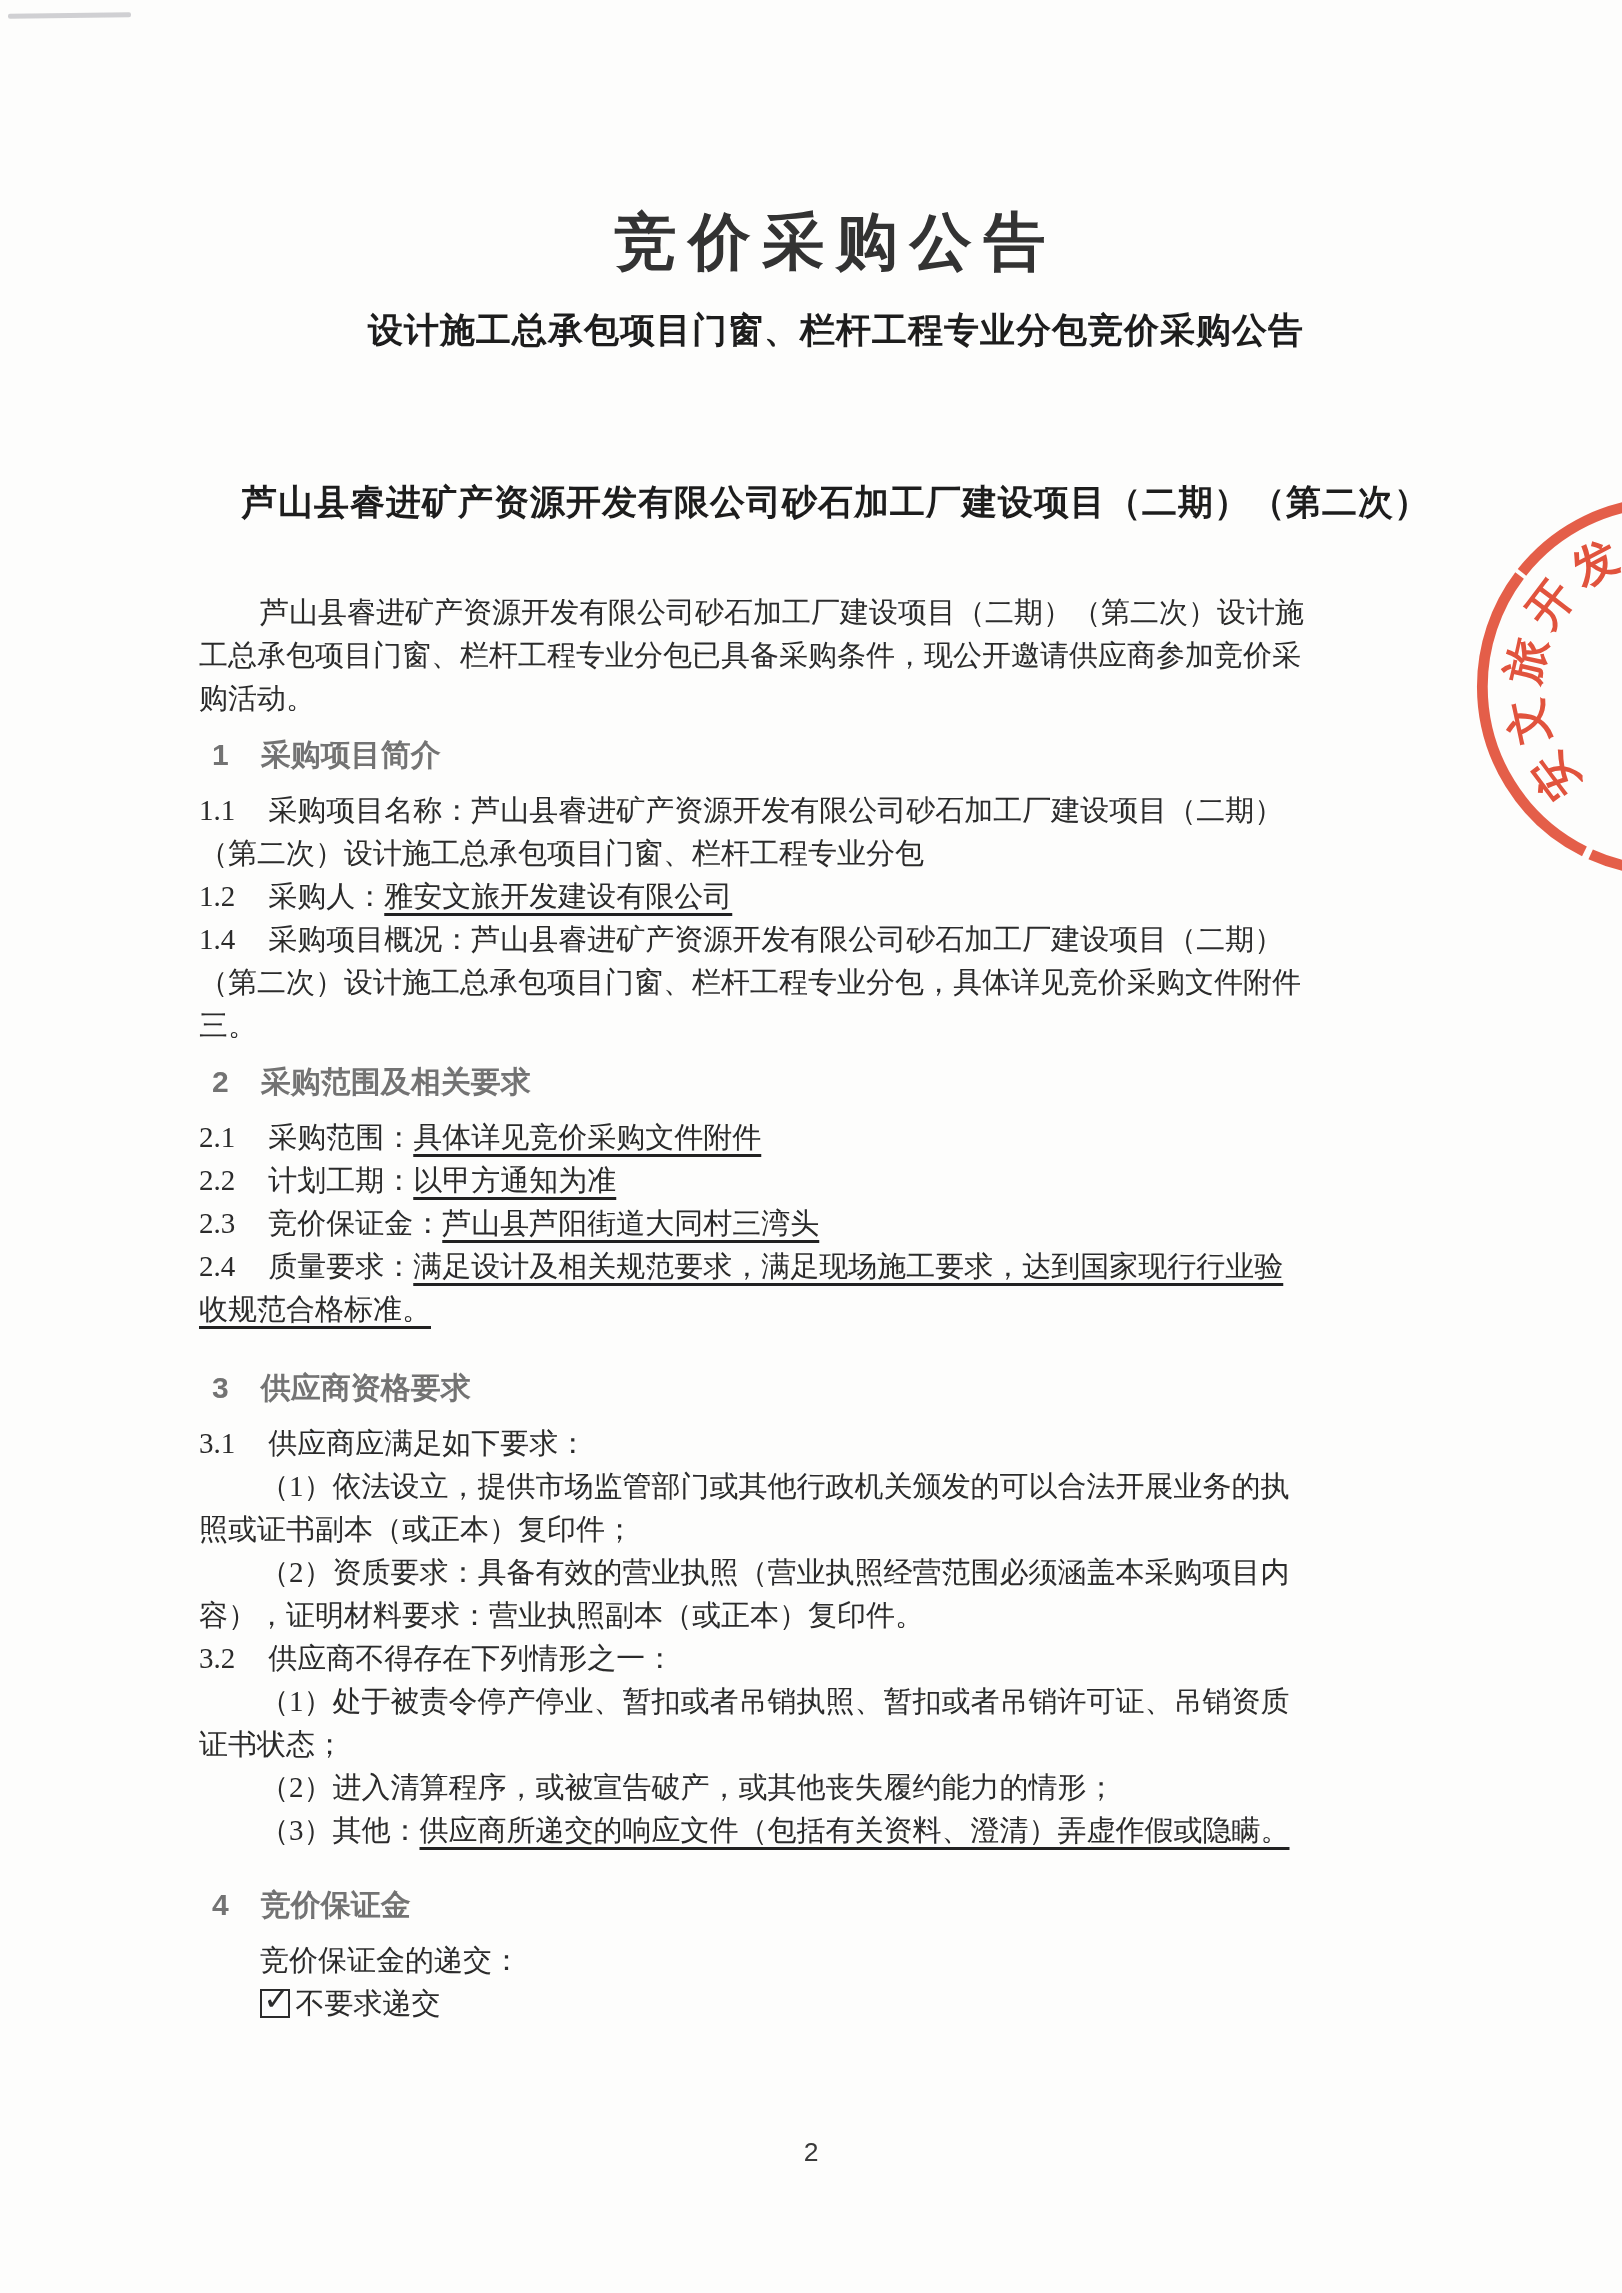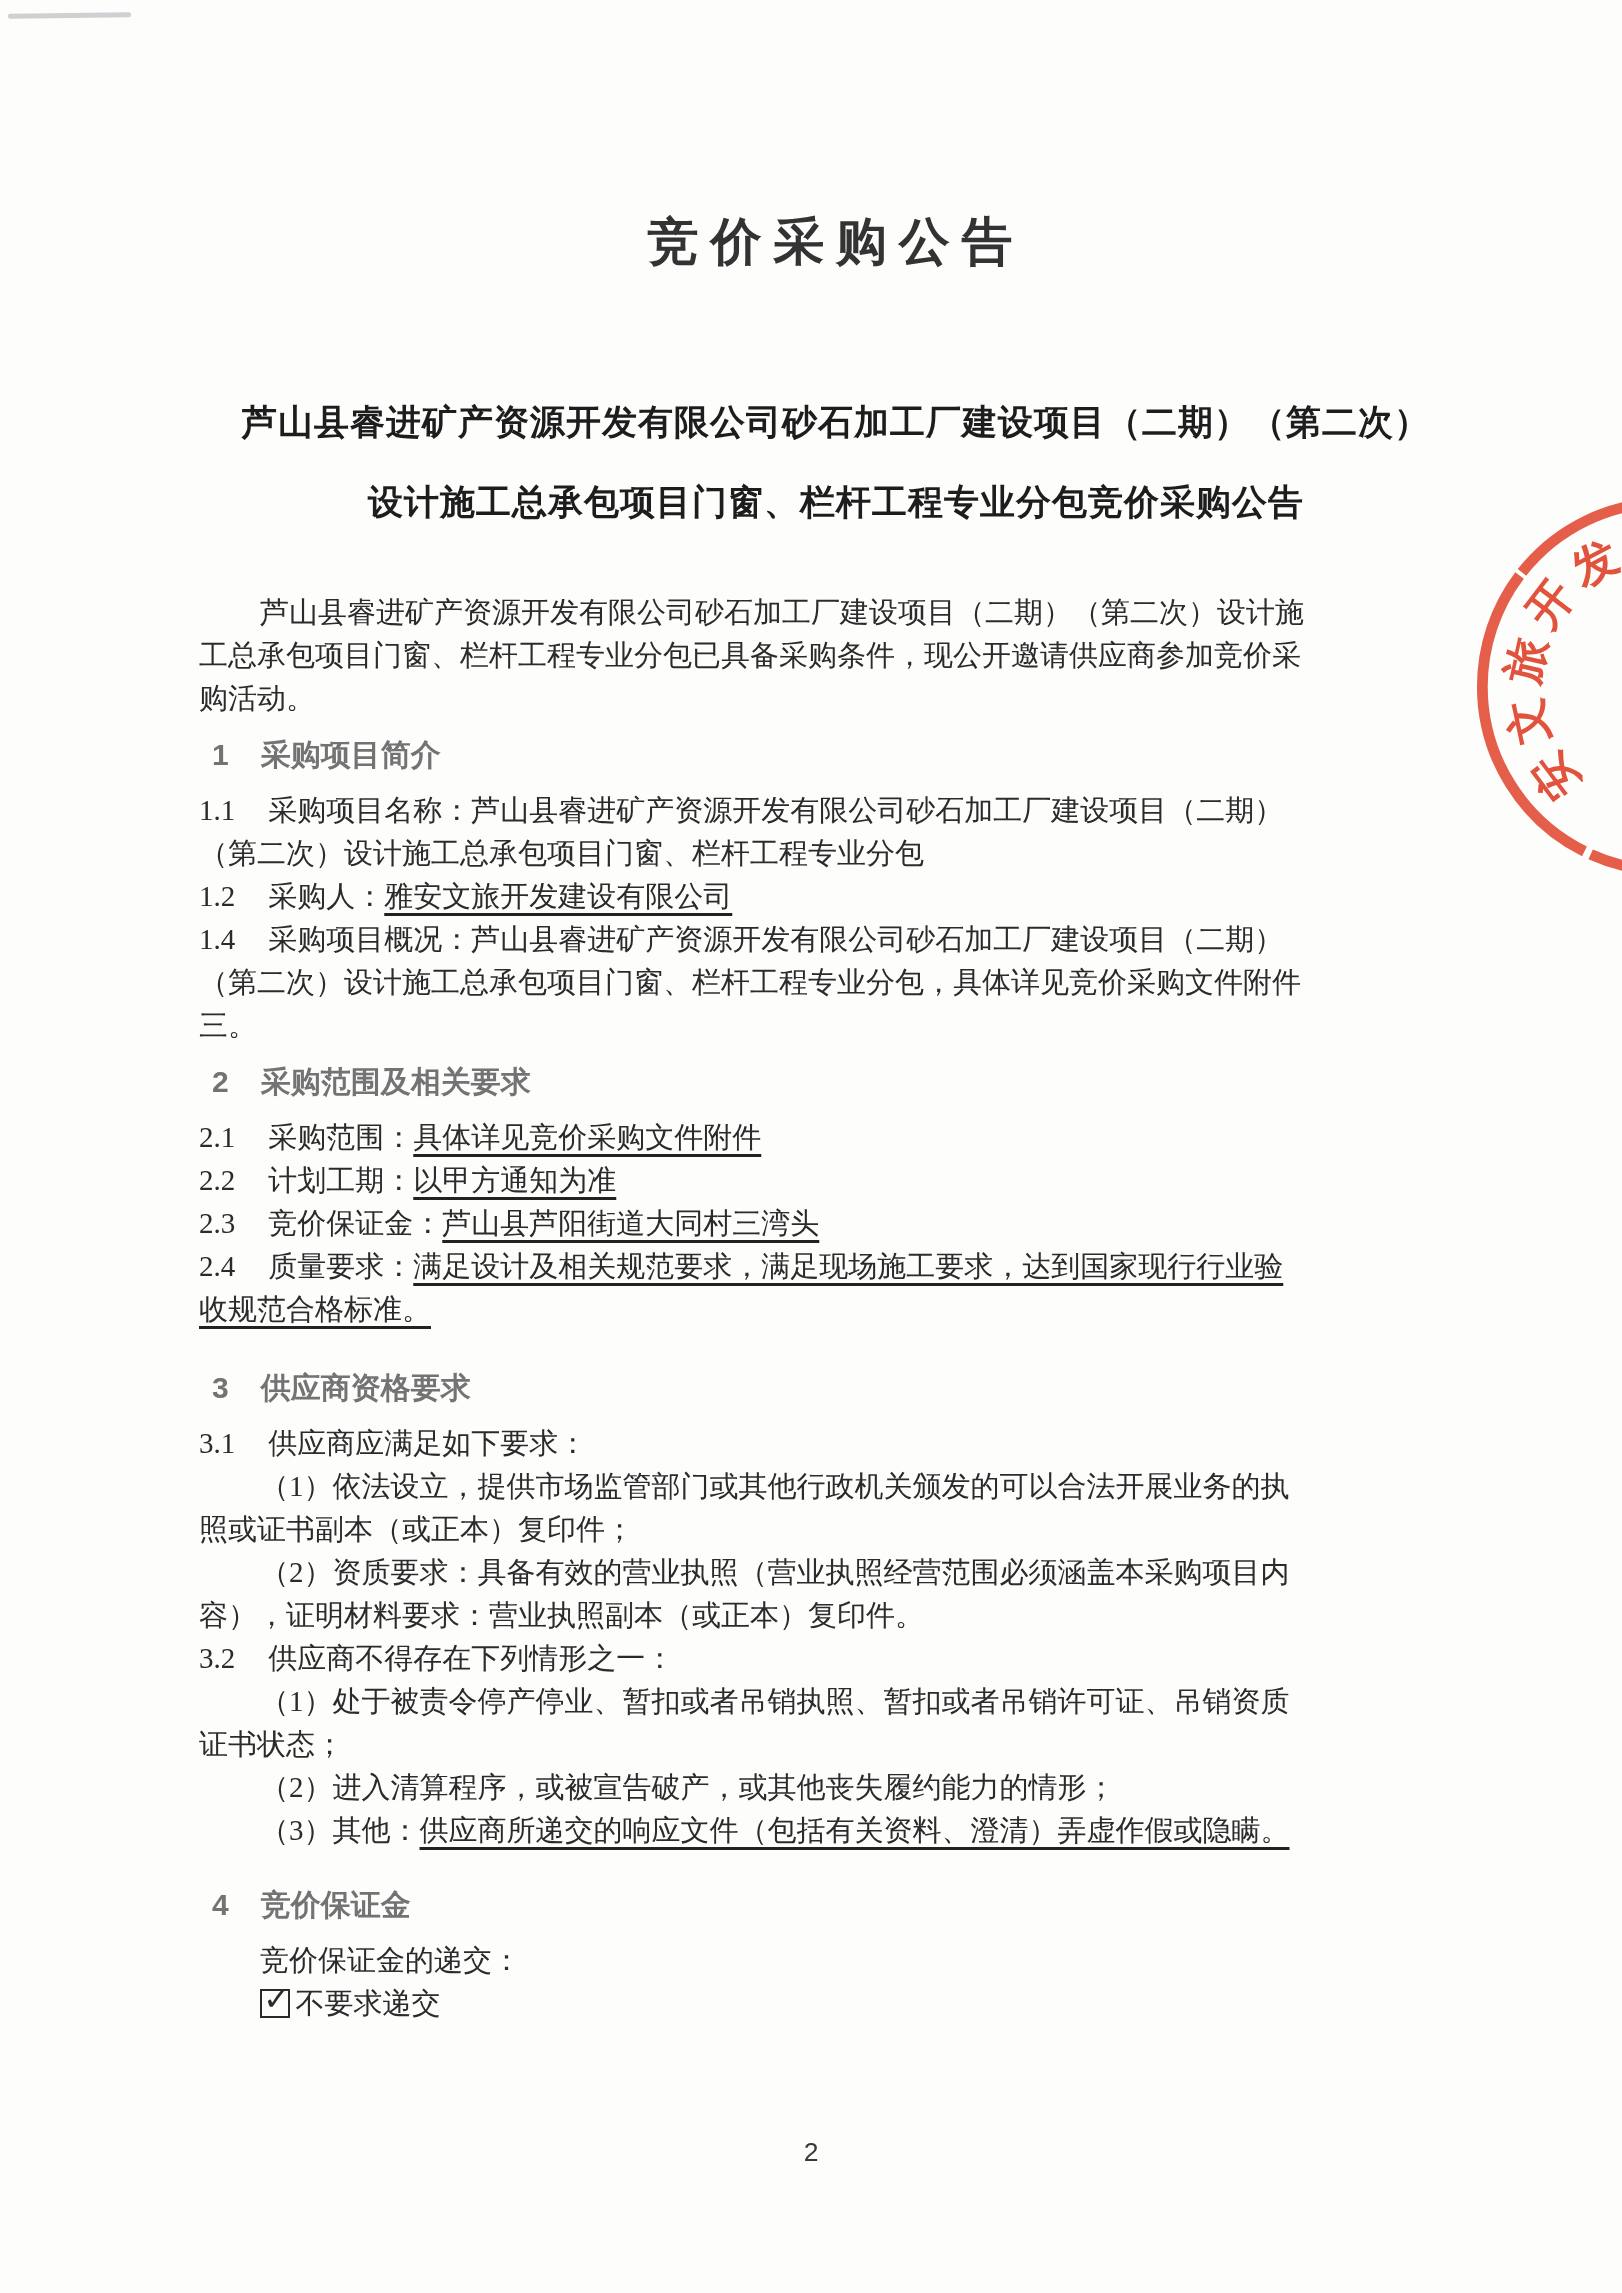--- a/index.html
+++ b/index.html
@@ -14,21 +14,21 @@
   .scan-artifact{
     position:absolute;left:7.8px;top:12.7px;width:123px;height:4.9px;
     background:#b9b9bd;opacity:.65;transform:rotate(-.8deg);border-radius:2px;
   }
   .content{
     position:absolute;left:199px;top:0;width:1274px;
     font-size:29px;line-height:43px;
   }
   .doc-title{
     margin:214px 0 0 0;padding:0;
-    font-size:51px;line-height:57px;font-weight:600;
+    font-size:62px;line-height:57px;font-weight:600;
     letter-spacing:11.8px;text-align:center;color:#333;
     font-family:"Liberation Serif","DejaVu Serif",serif;
   }
   .doc-subtitle{
     margin:0;padding:0;text-align:center;font-weight:700;color:#1d1d1d;
     font-size:35px;line-height:43px;letter-spacing:1px;
     font-family:"Liberation Sans","DejaVu Sans",sans-serif;
   }
   .doc-subtitle.first{margin-top:129px;}
   .doc-subtitle.second{margin-top:37px;}
@@ -76,22 +76,22 @@
 <body>
 
 <div class="page">
 
   <div class="scan-artifact"></div>
 
   <div class="content">
 
     <h1 class="doc-title">竞价采购公告</h1>
 
+    <h2 class="doc-subtitle second">设计施工总承包项目门窗、栏杆工程专业分包竞价采购公告</h2>
     <h2 class="doc-subtitle first">芦山县睿进矿产资源开发有限公司砂石加工厂建设项目（二期）（第二次）</h2>
-    <h2 class="doc-subtitle second">设计施工总承包项目门窗、栏杆工程专业分包竞价采购公告</h2>
 
     <p class="para intro">芦山县睿进矿产资源开发有限公司砂石加工厂建设项目（二期）（第二次）设计施
 工总承包项目门窗、栏杆工程专业分包已具备采购条件，现公开邀请供应商参加竞价采
 购活动。</p>
 
     <p class="sec-head"><span class="sec-num">1</span><span>采购项目简介</span></p>
 
     <p class="para item"><span class="item-num">1.1</span><span>采购项目名称：芦山县睿进矿产资源开发有限公司砂石加工厂建设项目（二期）
 （第二次）设计施工总承包项目门窗、栏杆工程专业分包</span></p>
 

